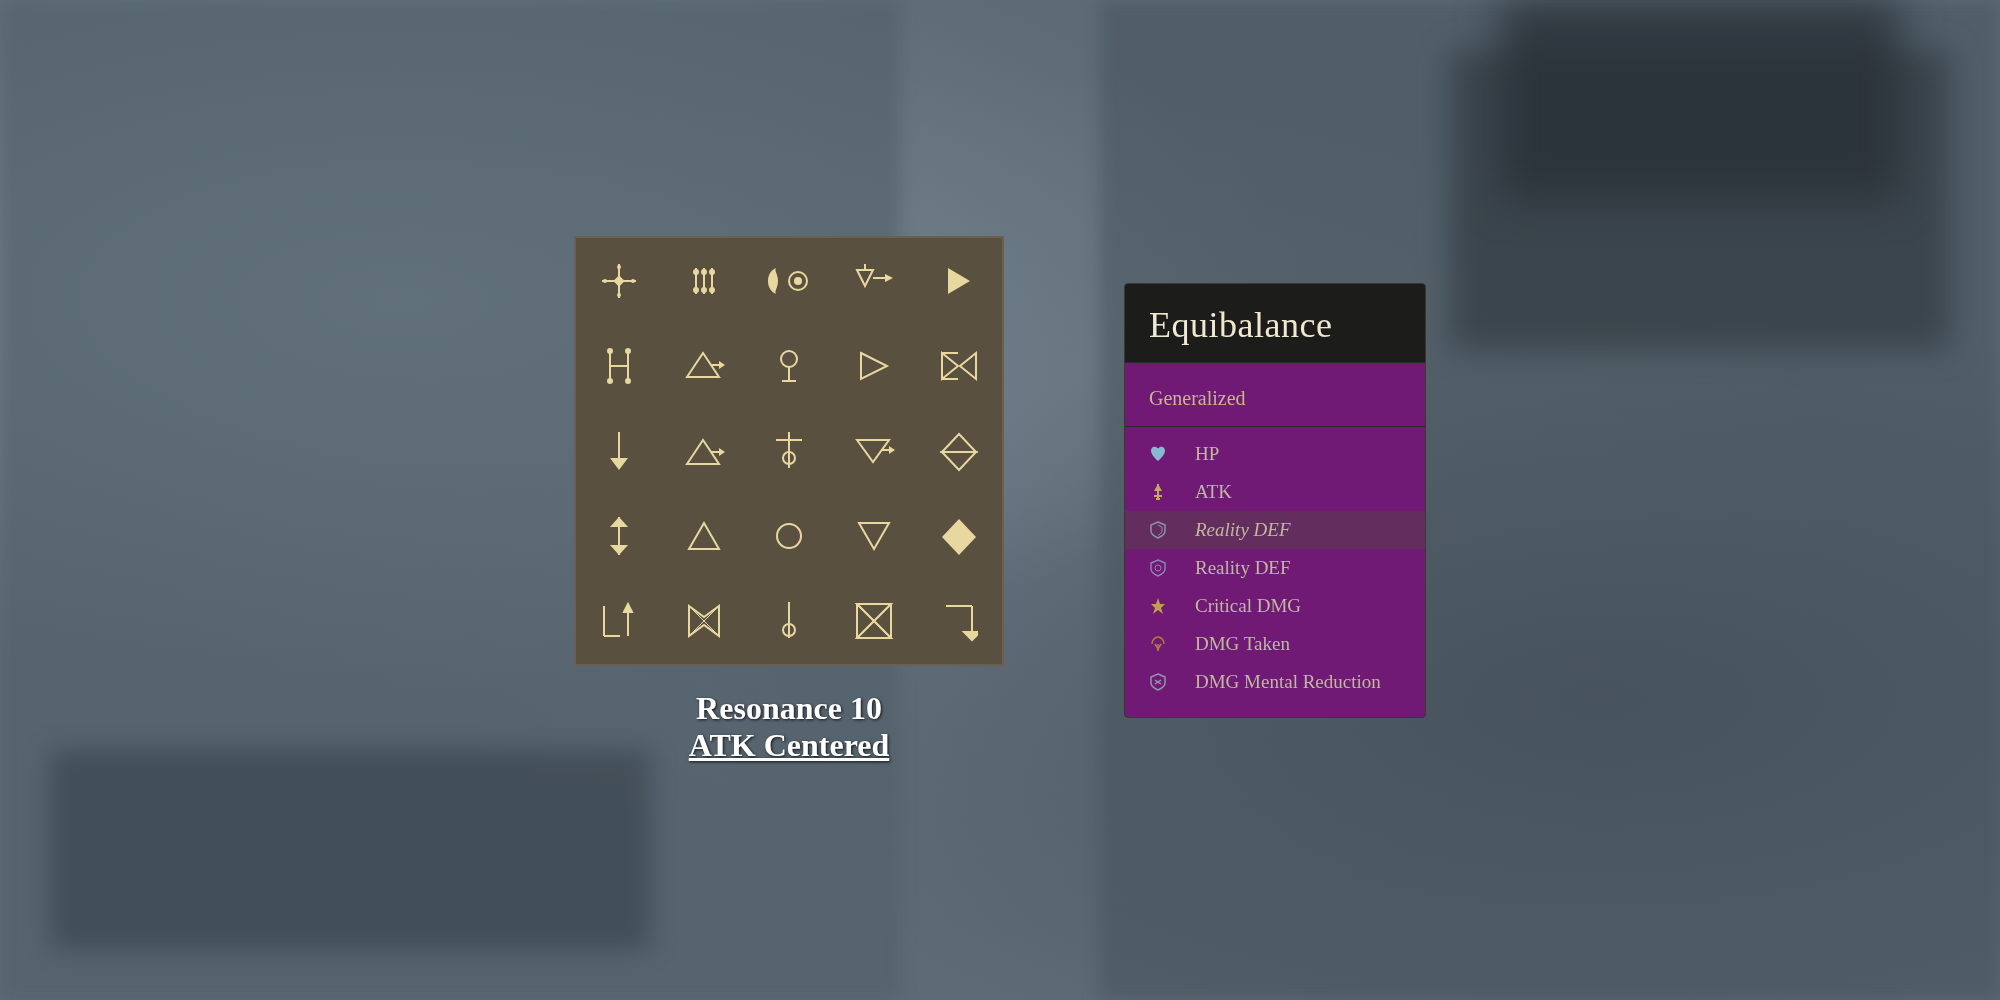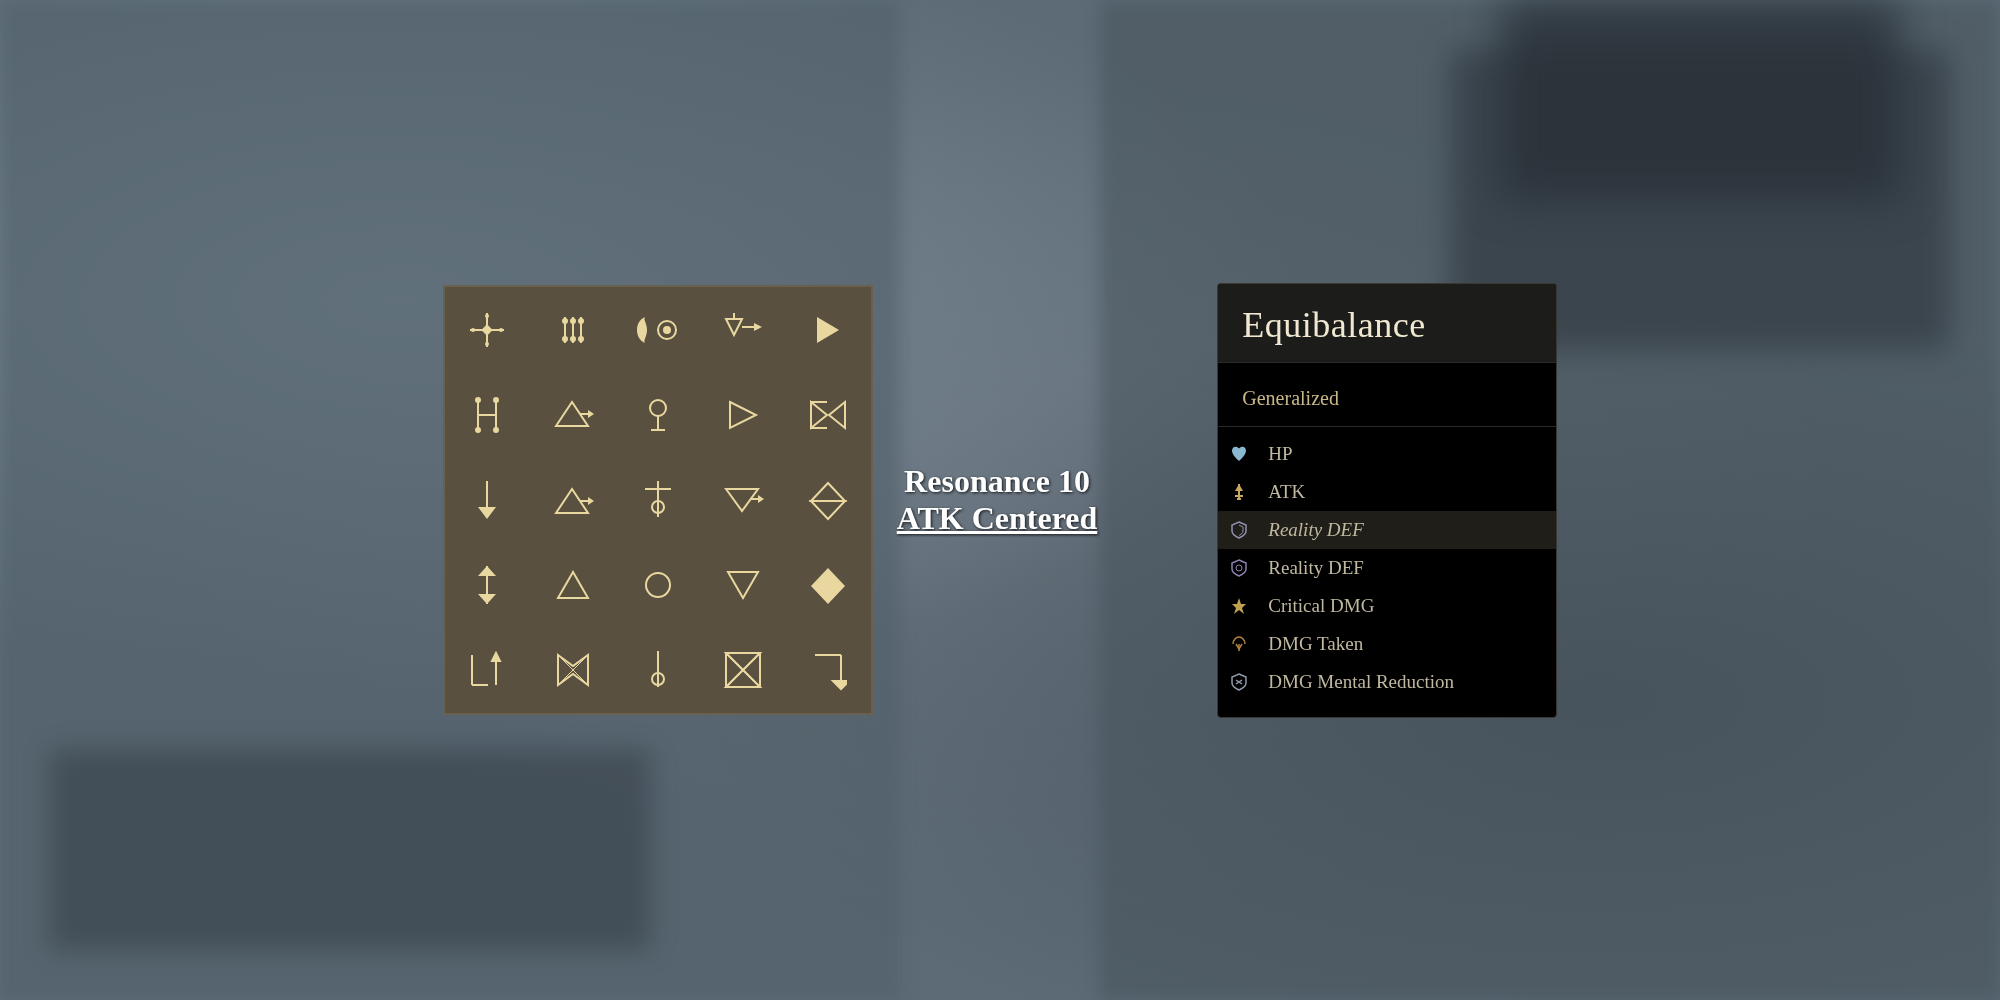--- a/index.html
+++ b/index.html
@@ -81,21 +81,21 @@
       inset: 0;
       display: flex;
       align-items: center;
       justify-content: center;
       gap: 120px;
     }
 
     
     .resonance-section {
       display: flex;
-      flex-direction: row;
+      flex-direction: column;
       align-items: center;
       gap: 24px;
     }
 
     .resonance-grid {
       width: 430px;
       height: 430px;
       background: #5a5040;
       border: 2px solid #6a6050;
       display: grid;
@@ -143,22 +143,22 @@
     .resonance-subtitle {
       font-size: 32px;
       font-weight: bold;
       color: #ffffff;
       text-shadow: 1px 1px 3px rgba(0,0,0,0.8);
       text-decoration: underline;
     }
 
     
     .equibalance-card {
-      width: 340px;
-      background: #000000;
+      width: 302px;
+      background: #701a75;
       border: 1px solid #3a3830;
       border-radius: 4px;
       overflow: hidden;
     }
 
     .equibalance-header {
       padding: 20px 24px 16px;
       background: #1c1c1a;
       border-bottom: 1px solid #2a2a28;
     }
@@ -178,22 +178,22 @@
       padding: 8px 24px 16px;
       font-size: 20px;
       color: #c8b888;
       border-bottom: 1px solid #2a2a28;
       margin-bottom: 8px;
     }
 
     .stat-item {
       display: flex;
       align-items: center;
-      gap: 20px;
-      padding: 8px 12px;
+      gap: 28px;
+      padding: 8px 24px;
       font-size: 19px;
       color: #c0b8a0;
     }
 
     .stat-item.highlighted {
       background: rgba(80, 75, 60, 0.4);
       font-style: italic;
     }
 
     .stat-icon {

